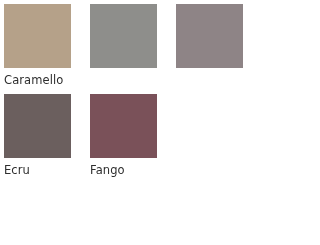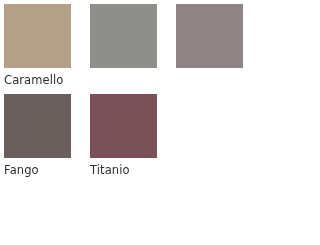--- a/index.html
+++ b/index.html
@@ -51,19 +51,19 @@
       <span class="swatch-label">Caramello</span>
     </div>
     <div class="swatch-cell">
       <span class="swatch-chip" style="background-color: rgb(142, 142, 139);"></span>
     </div>
     <div class="swatch-cell">
       <span class="swatch-chip" style="background-color: rgb(142, 132, 134);"></span>
     </div>
     <div class="swatch-cell">
       <span class="swatch-chip" style="background-color: rgb(107, 95, 94);"></span>
-      <span class="swatch-label">Fango</span>
+      <span class="swatch-label">Ecru</span>
     </div>
     <div class="swatch-cell">
       <span class="swatch-chip" style="background-color: rgb(122, 81, 89);"></span>
-      <span class="swatch-label">Titanio</span>
+      <span class="swatch-label">Fango</span>
     </div>
   </div>
 
 </body></html>

